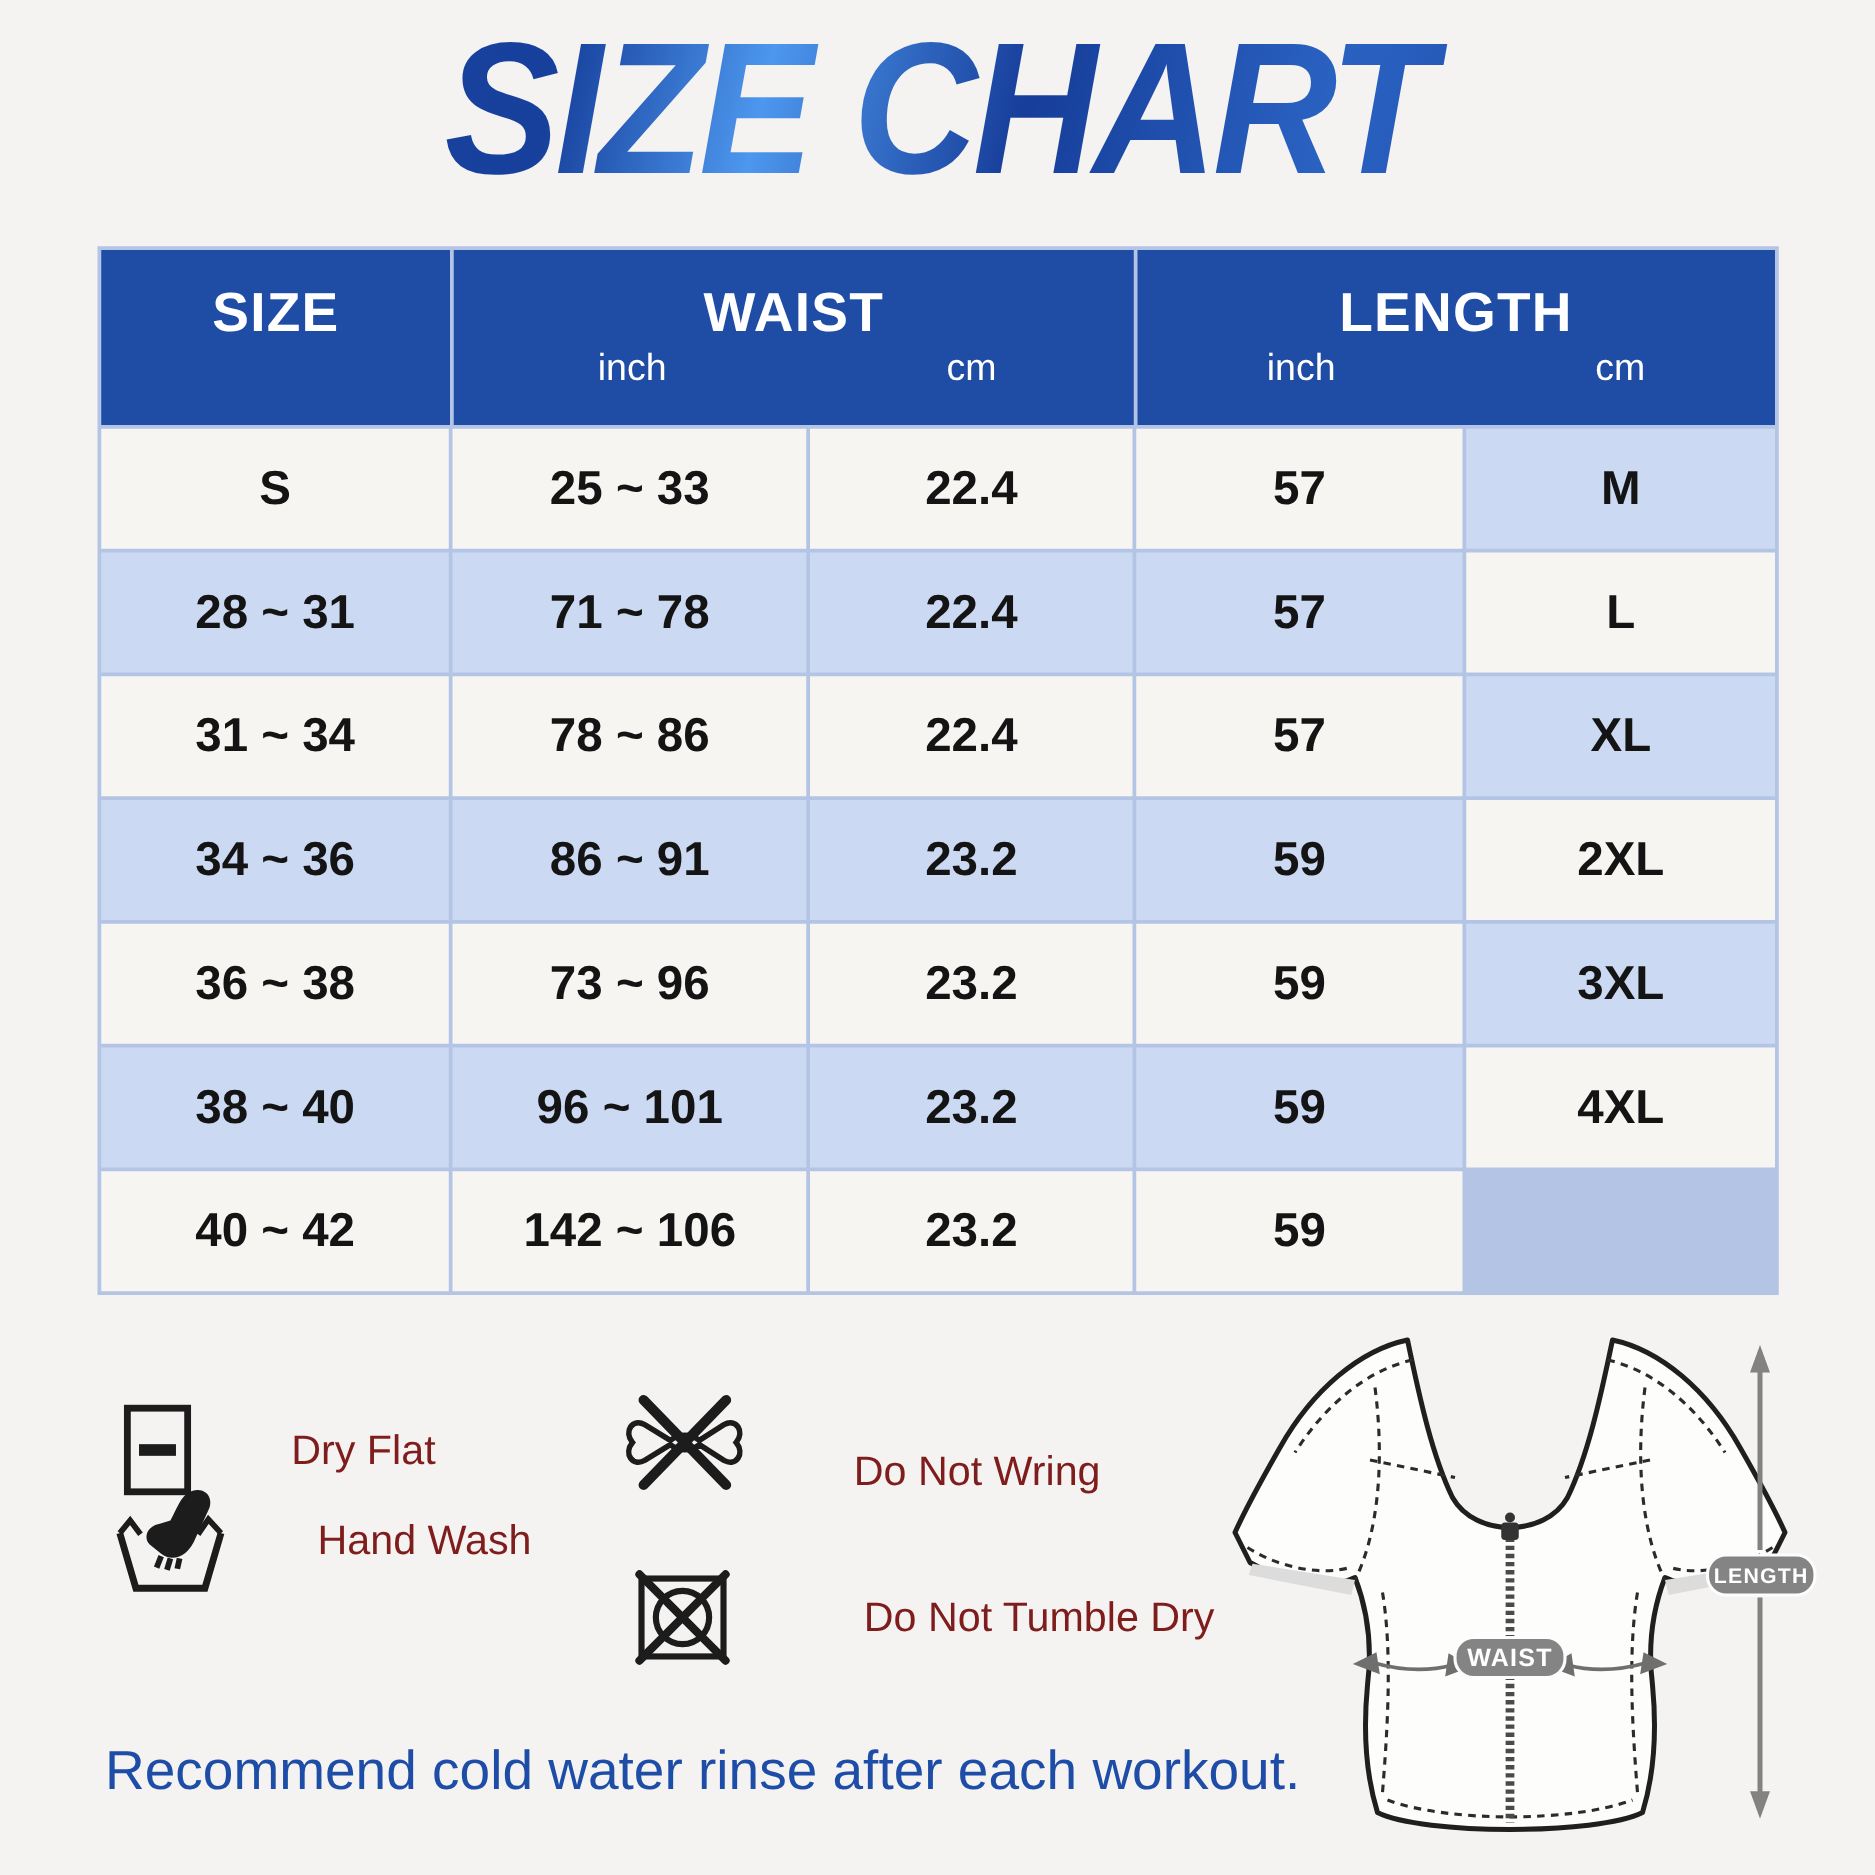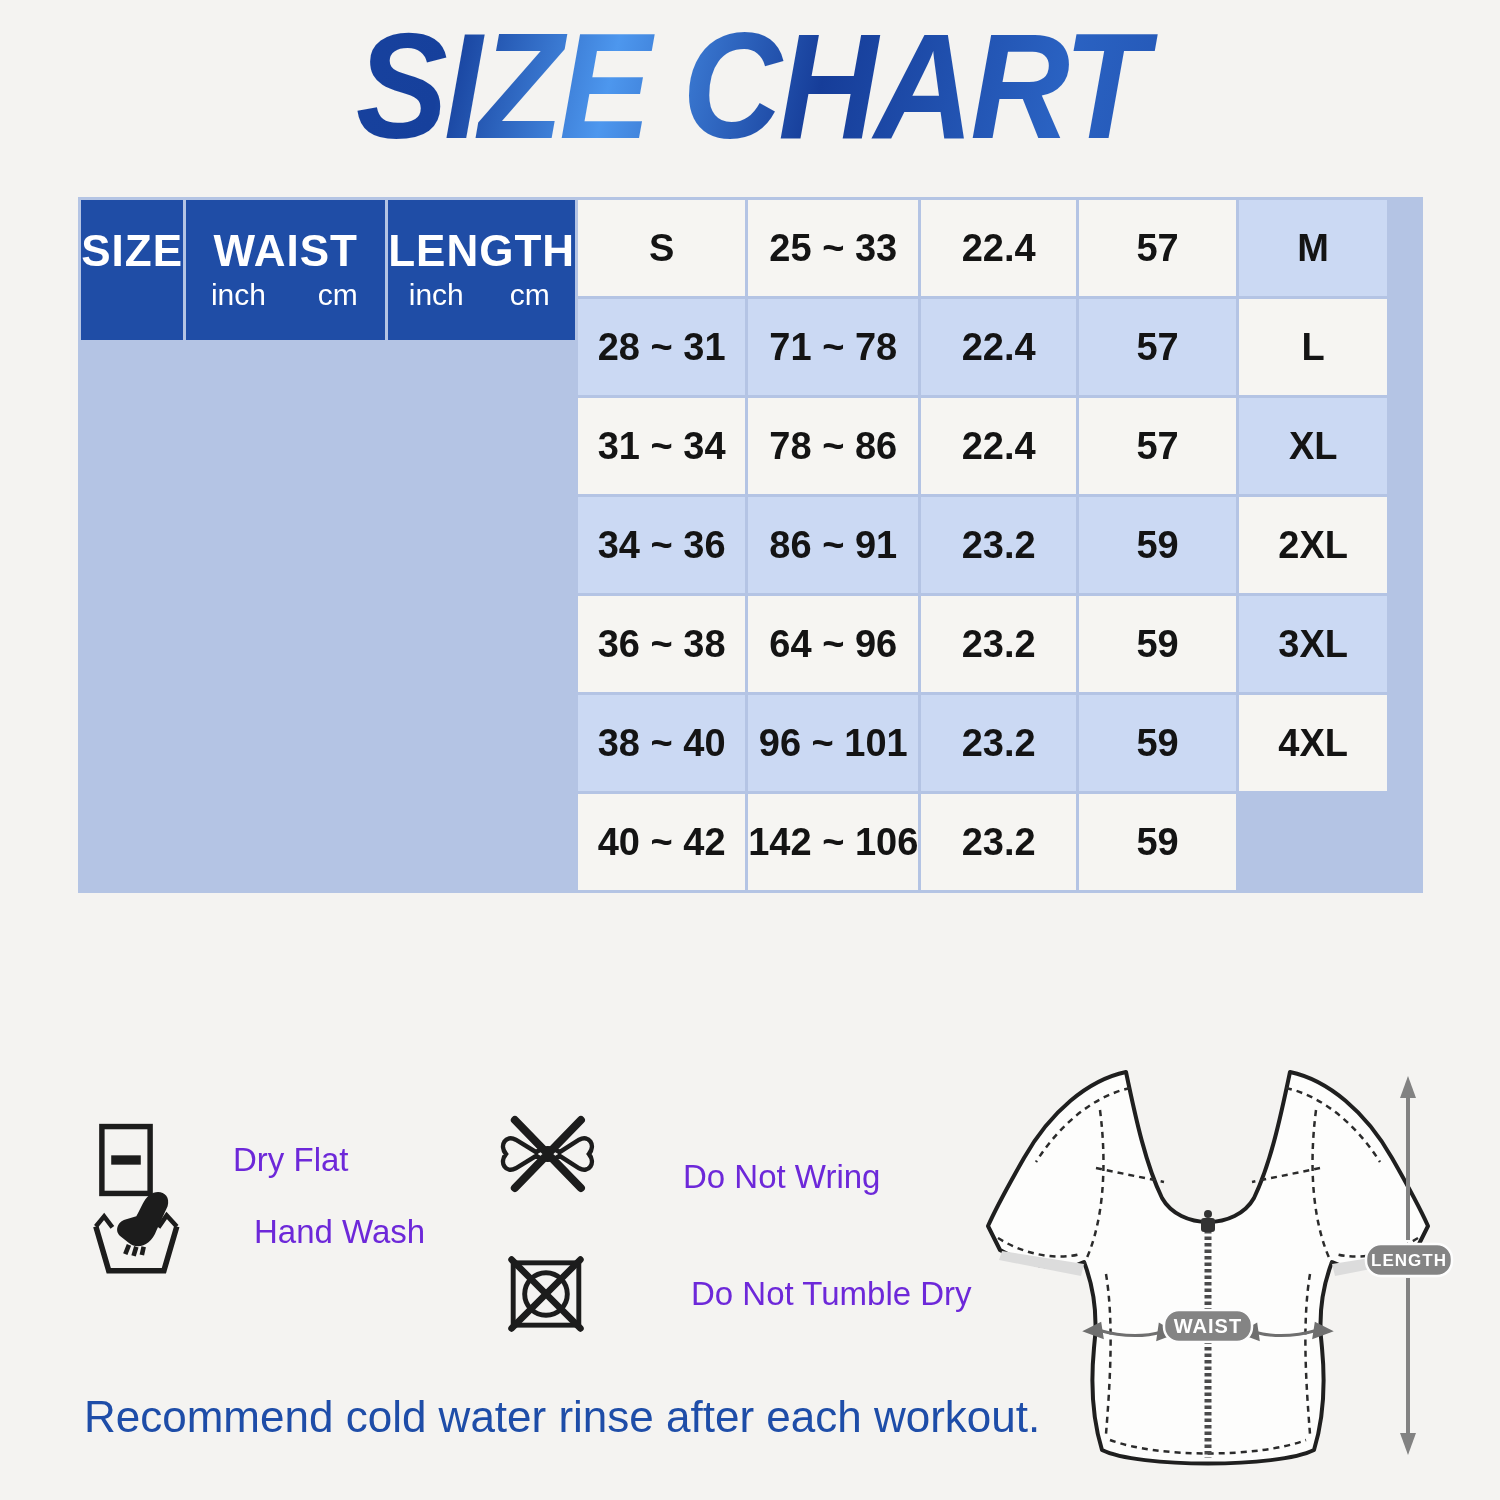--- a/index.html
+++ b/index.html
@@ -20,21 +20,21 @@
     transform:scaleX(0.92);
     background:linear-gradient(104deg,#1c46a3 0%,#16409c 28%,#4d97ee 40%,#163d99 55%,#2a62c2 72%,#173e9b 100%);
     -webkit-background-clip:text;background-clip:text;
     color:transparent;
   }
 
   
   .size-table{
     position:absolute;left:78px;top:197px;width:1345px;
     background:#b4c4e4;padding:3px;box-sizing:border-box;
-    display:flex;flex-direction:row;gap:3px;
+    display:flex;flex-direction:column;gap:3px;
   }
   .thead{display:grid;grid-template-columns:282fr 548fr 515fr;gap:3px;height:140px;}
   .th{
     background:#1f4da6;color:#ffffff;
     display:flex;flex-direction:column;align-items:center;
     padding-top:28px;box-sizing:border-box;
   }
   .th .main{font-size:44px;font-weight:bold;line-height:46px;letter-spacing:1px;}
   .th.size{justify-content:flex-start;}
   .units{display:flex;width:100%;margin-top:4px;}
@@ -50,21 +50,21 @@
     font-size:38px;font-weight:bold;color:#141414;
   }
   .r-light{background:#f6f5f2;}
   .r-blue{background:#cbd9f3;}
 
   
   .care-item{position:absolute;display:flex;align-items:center;}
   .icon-box{display:flex;align-items:center;}
   .col-left .icon-box{width:135px;}
   .col-right .icon-box{width:186px;}
-  .care-label{font-size:33px;font-weight:400;color:#6d28d9;white-space:nowrap;}
+  .care-label{font-size:33px;font-weight:400;color:#7f1d1d;white-space:nowrap;}
   .care-icon{display:block;}
   .ci1{left:98px;top:1118px;height:84px;}
   .ci2{left:497px;top:1112px;height:84px;align-items:flex-end;}
   .ci3{left:88px;top:1184px;height:96px;gap:31px;}
   .ci4{left:505px;top:1251px;height:86px;}
 
   
   .garment{position:absolute;left:948px;top:1060px;width:520px;height:440px;}
 
   
@@ -122,21 +122,21 @@
       <div class="cell r-light">57</div>
 
       <div class="cell r-blue">XL</div>
       <div class="cell r-blue">34 ~ 36</div>
       <div class="cell r-blue">86 ~ 91</div>
       <div class="cell r-blue">23.2</div>
       <div class="cell r-blue">59</div>
 
       <div class="cell r-light">2XL</div>
       <div class="cell r-light">36 ~ 38</div>
-      <div class="cell r-light">64 ~ 96</div>
+      <div class="cell r-light">73 ~ 96</div>
       <div class="cell r-light">23.2</div>
       <div class="cell r-light">59</div>
 
       <div class="cell r-blue">3XL</div>
       <div class="cell r-blue">38 ~ 40</div>
       <div class="cell r-blue">96 ~ 101</div>
       <div class="cell r-blue">23.2</div>
       <div class="cell r-blue">59</div>
 
       <div class="cell r-light">4XL</div>

